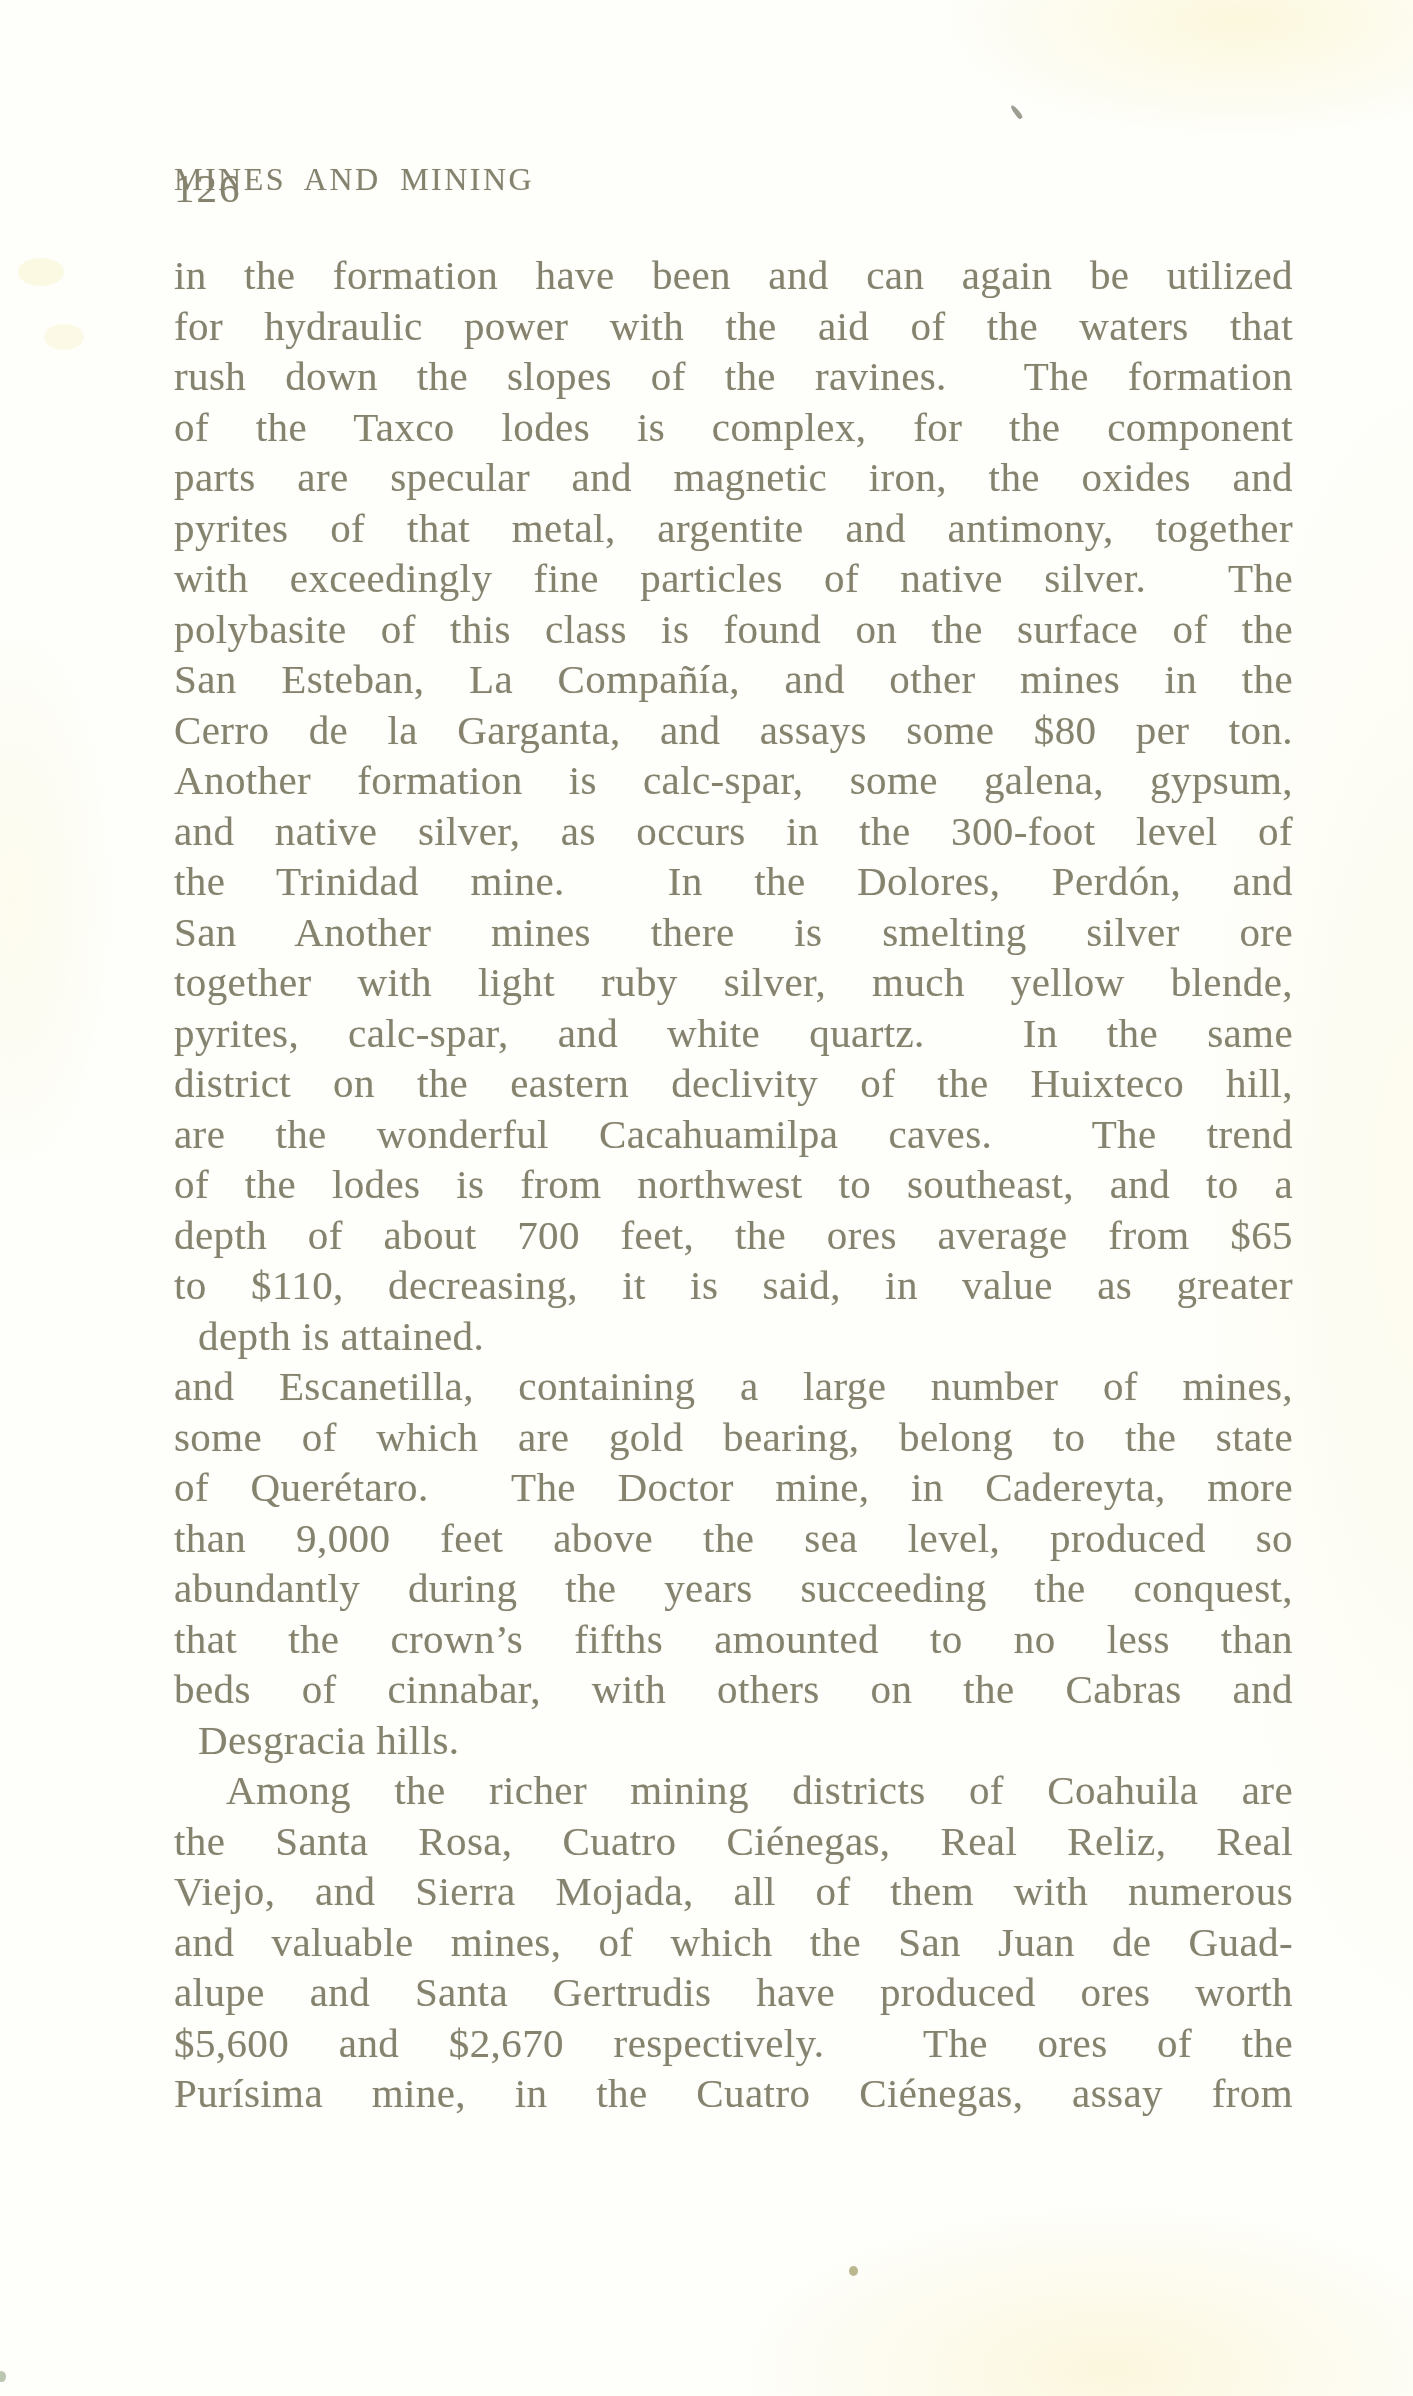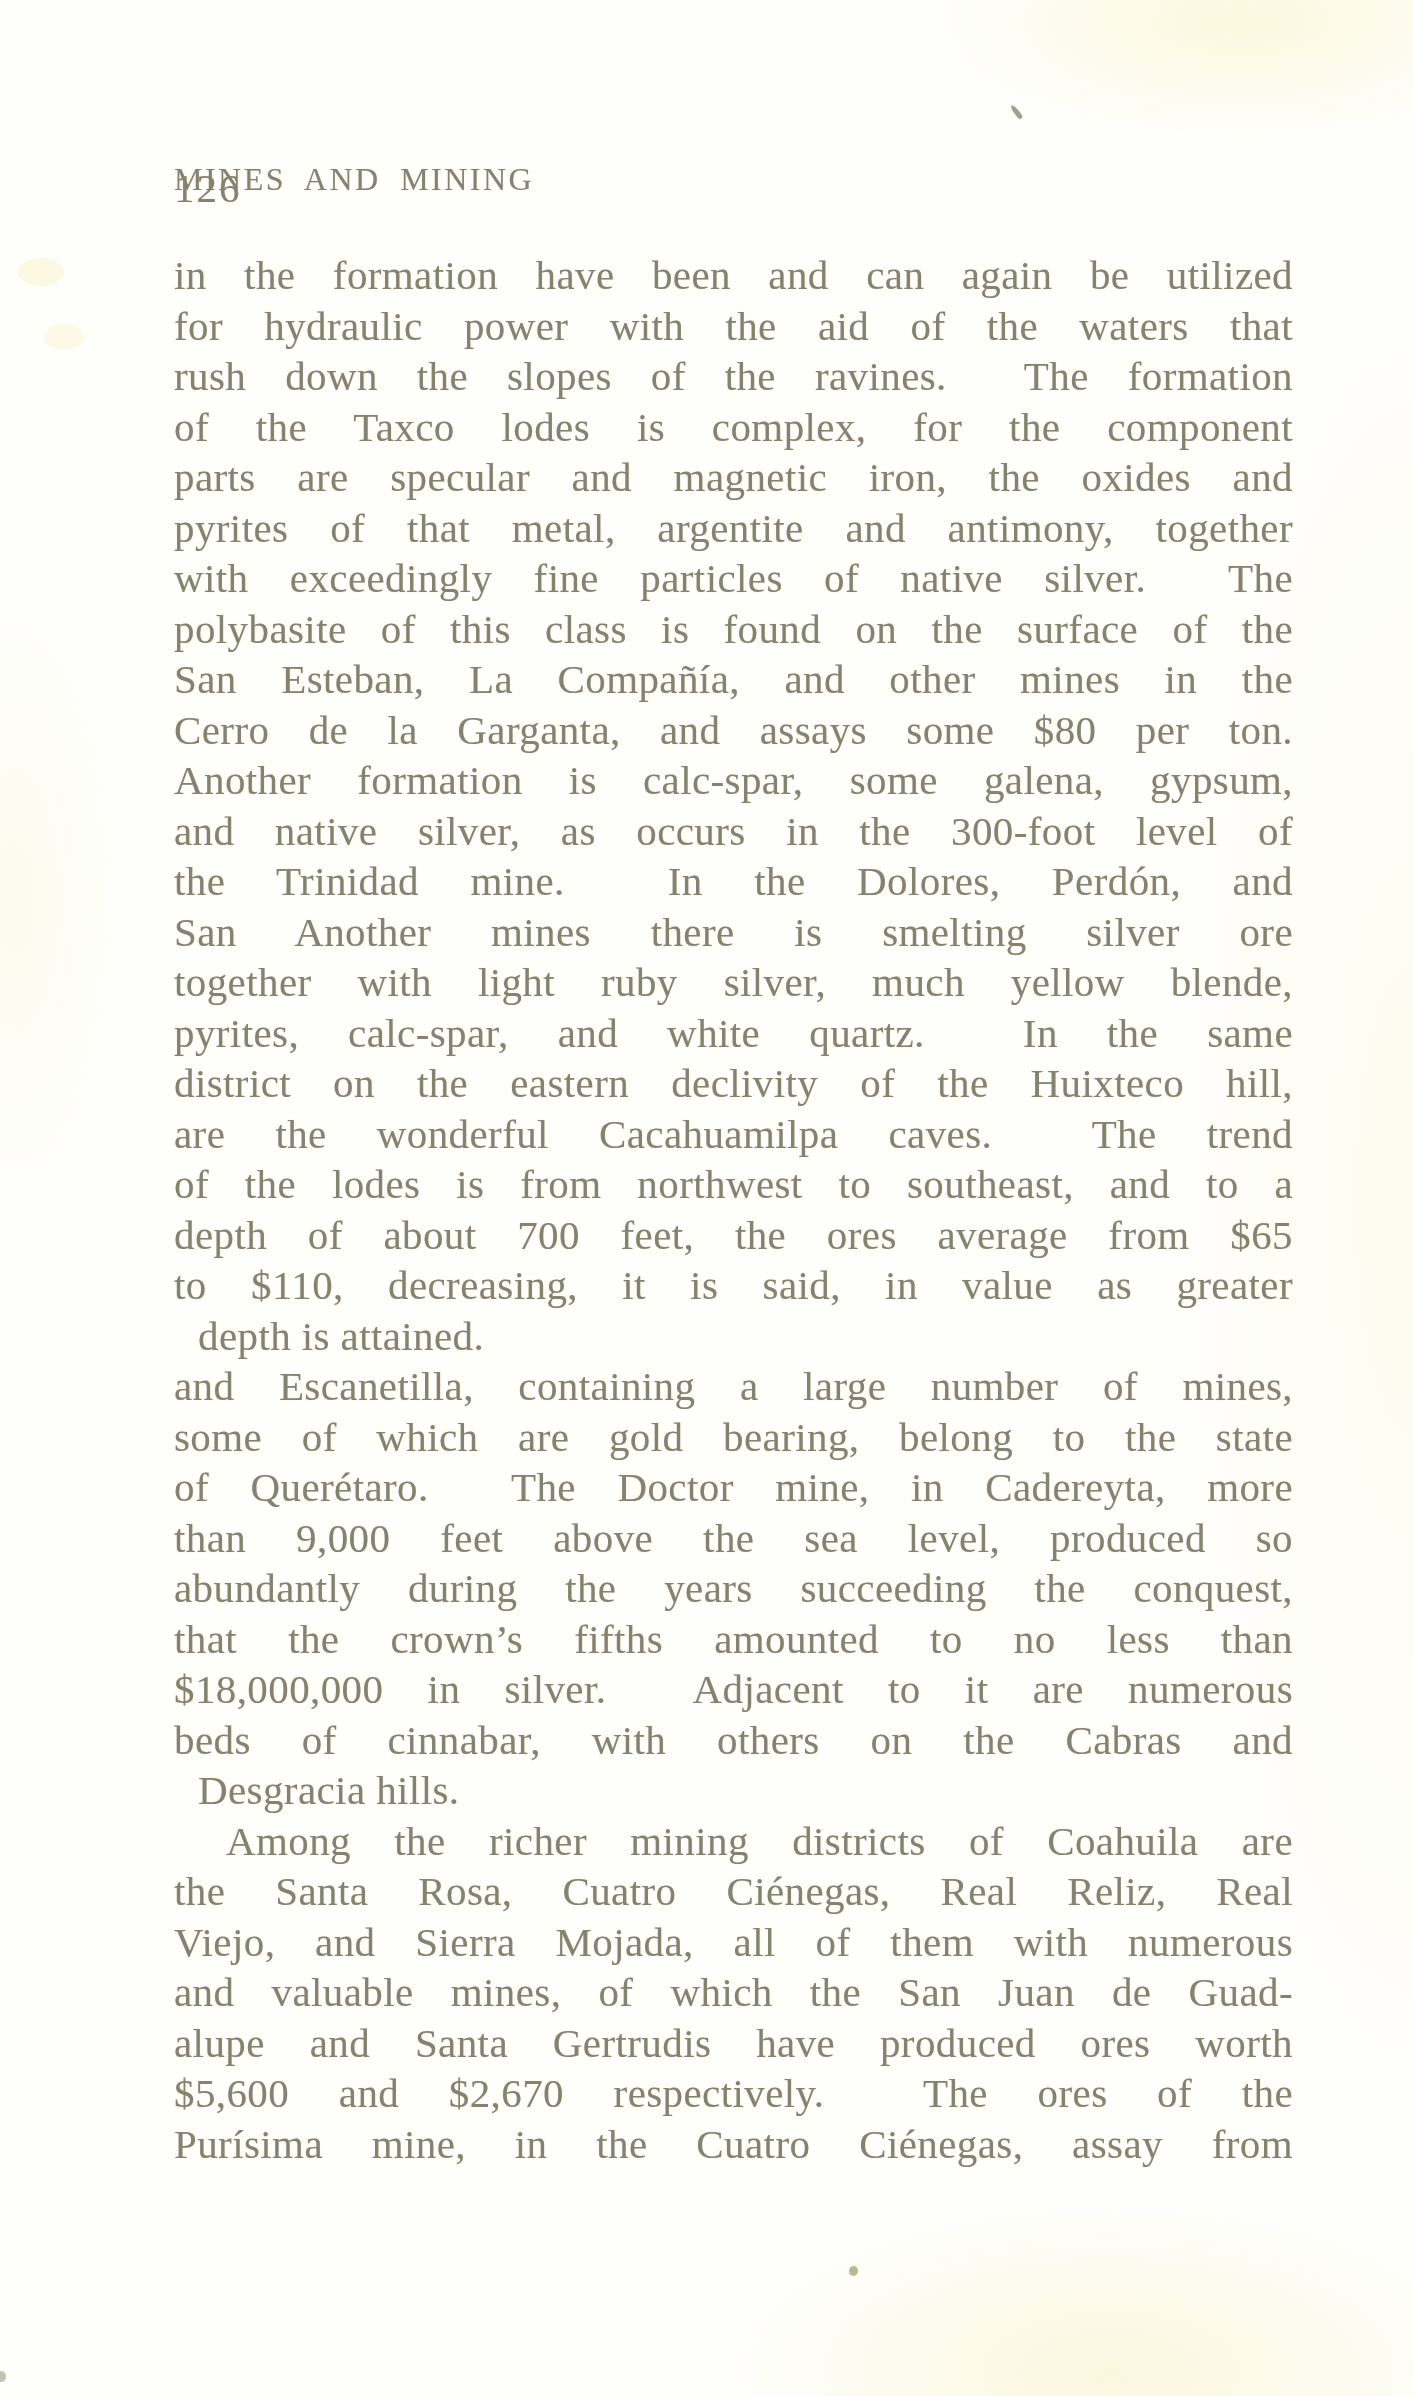--- a/index.html
+++ b/index.html
@@ -127,21 +127,20 @@
       <div class="line">of the lodes is from northwest to southeast, and to a</div>
       <div class="line">depth of about 700 feet, the ores average from $65</div>
       <div class="line">to $110, decreasing, it is said, in value as greater</div>
       <div class="line end">depth is attained.</div>
       <div class="line">and Escanetilla, containing a large number of mines,</div>
       <div class="line">some of which are gold bearing, belong to the state</div>
       <div class="line">of Querétaro.  The Doctor mine, in Cadereyta, more</div>
       <div class="line">than 9,000 feet above the sea level, produced so</div>
       <div class="line">abundantly during the years succeeding the conquest,</div>
       <div class="line">that the crown’s fifths amounted to no less than</div>
-      <div class="line">$18,000,000 in silver.  Adjacent to it are numerous</div>
       <div class="line">beds of cinnabar, with others on the Cabras and</div>
       <div class="line end">Desgracia hills.</div>
       <div class="line indent">Among the richer mining districts of Coahuila are</div>
       <div class="line">the Santa Rosa, Cuatro Ciénegas, Real Reliz, Real</div>
       <div class="line">Viejo, and Sierra Mojada, all of them with numerous</div>
       <div class="line">and valuable mines, of which the San Juan de Guad-</div>
       <div class="line">alupe and Santa Gertrudis have produced ores worth</div>
       <div class="line">$5,600 and $2,670 respectively.  The ores of the</div>
       <div class="line">Purísima mine, in the Cuatro Ciénegas, assay from</div>
     </div>

